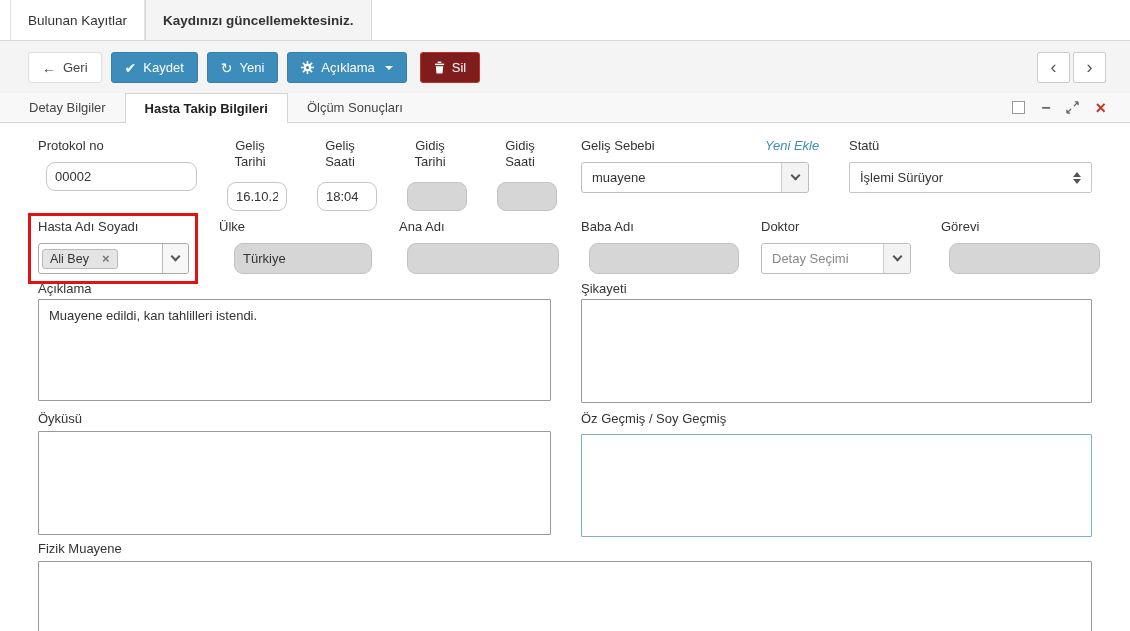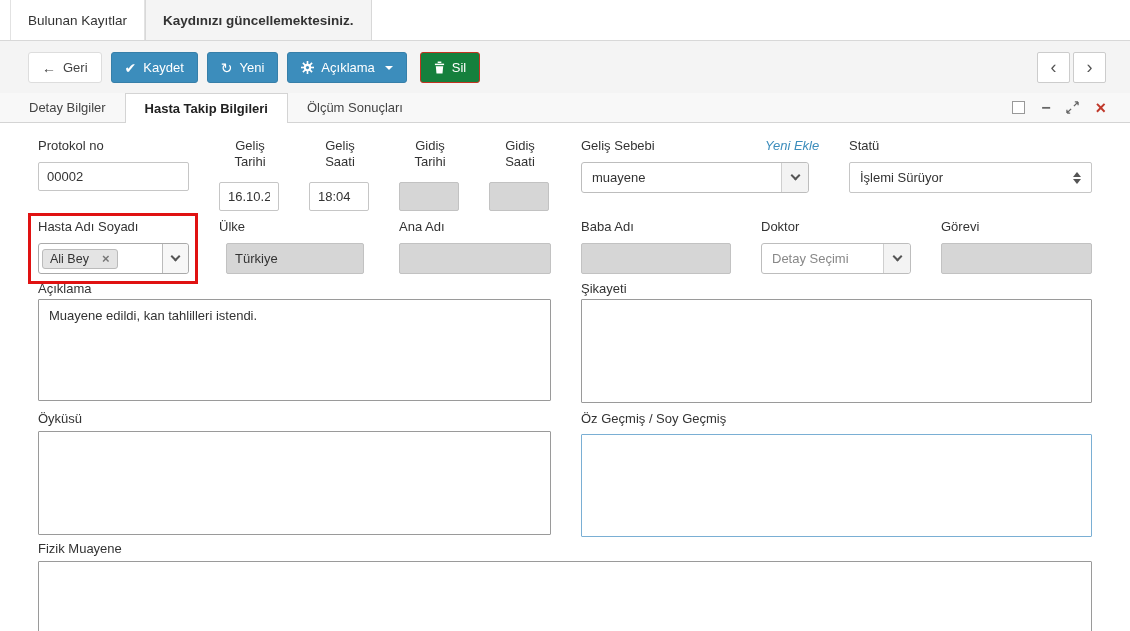--- a/index.html
+++ b/index.html
@@ -13,21 +13,21 @@
   .top-tab { display: flex; align-items: center; padding: 0 17px; font-size: 13.5px; color: #333;
              border-left: 1px solid #e2e2e2; border-right: 1px solid #e2e2e2; cursor: pointer; background: #fff; }
   .top-tab.active { background: #f4f4f4; font-weight: 700; border-color: #d8d8d8; }
 
   
   .toolbar { position: absolute; top: 52px; left: 28px; display: flex; align-items: center; gap: 9px; }
   .btn { display: inline-flex; align-items: center; gap: 7px; height: 31px; padding: 0 13px;
          border-radius: 3px; font: inherit; font-size: 13px; cursor: pointer; border: 1px solid transparent; background: #fff; }
   .btn-default { border-color: #ddd; color: #444; }
   .btn-primary { background: #3c8dbc; border-color: #367fa9; color: #fff; }
-  .btn-danger  { background: #15803d; border-color: #c23321; color: #fff; margin-left: 4px; }
+  .btn-danger  { background: #7f1d1d; border-color: #c23321; color: #fff; margin-left: 4px; }
   .bicon { font-size: 14px; line-height: 1; display: inline-flex; align-items: center; }
   .caret { width: 0; height: 0; border-left: 4px solid transparent; border-right: 4px solid transparent;
            border-top: 4px solid #fff; margin-left: 3px; }
   .navbtns { position: absolute; top: 52px; right: 24px; display: flex; gap: 3px; }
   .navbtn { width: 33px; height: 31px; border: 1px solid #ccc; background: #fff; border-radius: 2px;
             display: flex; align-items: center; justify-content: center; font-size: 18px; color: #555; cursor: pointer; }
 
   
   .ptabs { position: absolute; top: 93px; left: 0; right: 0; height: 30px; background: #f8f8f8;
            border-bottom: 1px solid #d4d4d4; display: flex; align-items: stretch; padding-left: 10px; }
@@ -38,21 +38,21 @@
   .pc-square { width: 13px; height: 13px; border: 1px solid #999; background: #fff; cursor: pointer; }
   .pc-min { font-size: 16px; color: #666; cursor: pointer; line-height: 1; font-weight: 700; }
   .pc-exp { display: flex; align-items: center; cursor: pointer; }
   .pc-close { font-size: 18px; font-weight: 700; color: #c0392b; cursor: pointer; line-height: 1; }
 
   
   .content { position: absolute; top: 123px; left: 0; right: 0; bottom: 0; background: #fff; }
   .lbl { position: absolute; font-size: 13px; color: #333; line-height: 16px; }
   .lbl.narrow { width: 62px; text-align: center; }
   .inp { position: absolute; height: 29px; border: 1px solid #c6c6c6; background: #fff; padding: 0 8px;
-         font: inherit; font-size: 13px; color: #333; border-radius: 2px; overflow: hidden; }
+         font: inherit; font-size: 13px; color: #333; border-radius: 9px; overflow: hidden; margin-left: 8px; }
   .inp.gray { background: #d6d6d6; border-color: #c2c2c2; color: #333; }
   .link { position: absolute; color: #3c8dbc; cursor: pointer; font-size: 13px; font-style: italic; }
 
   .sel { position: absolute; height: 31px; border: 1px solid #bdbdbd; background: #fff; display: flex;
          align-items: stretch; border-radius: 3px; cursor: pointer; }
   .sel-text { flex: 1; display: flex; align-items: center; padding: 0 10px; white-space: nowrap; overflow: hidden; }
   .sel-text.placeholder { color: #888; }
   .sel-btn { width: 27px; border-left: 1px solid #cfcfcf; background: #f3f3f3; display: flex;
              align-items: center; justify-content: center; border-radius: 0 3px 3px 0; }
   .chev { width: 7px; height: 7px; border-right: 2px solid #555; border-bottom: 2px solid #555;

